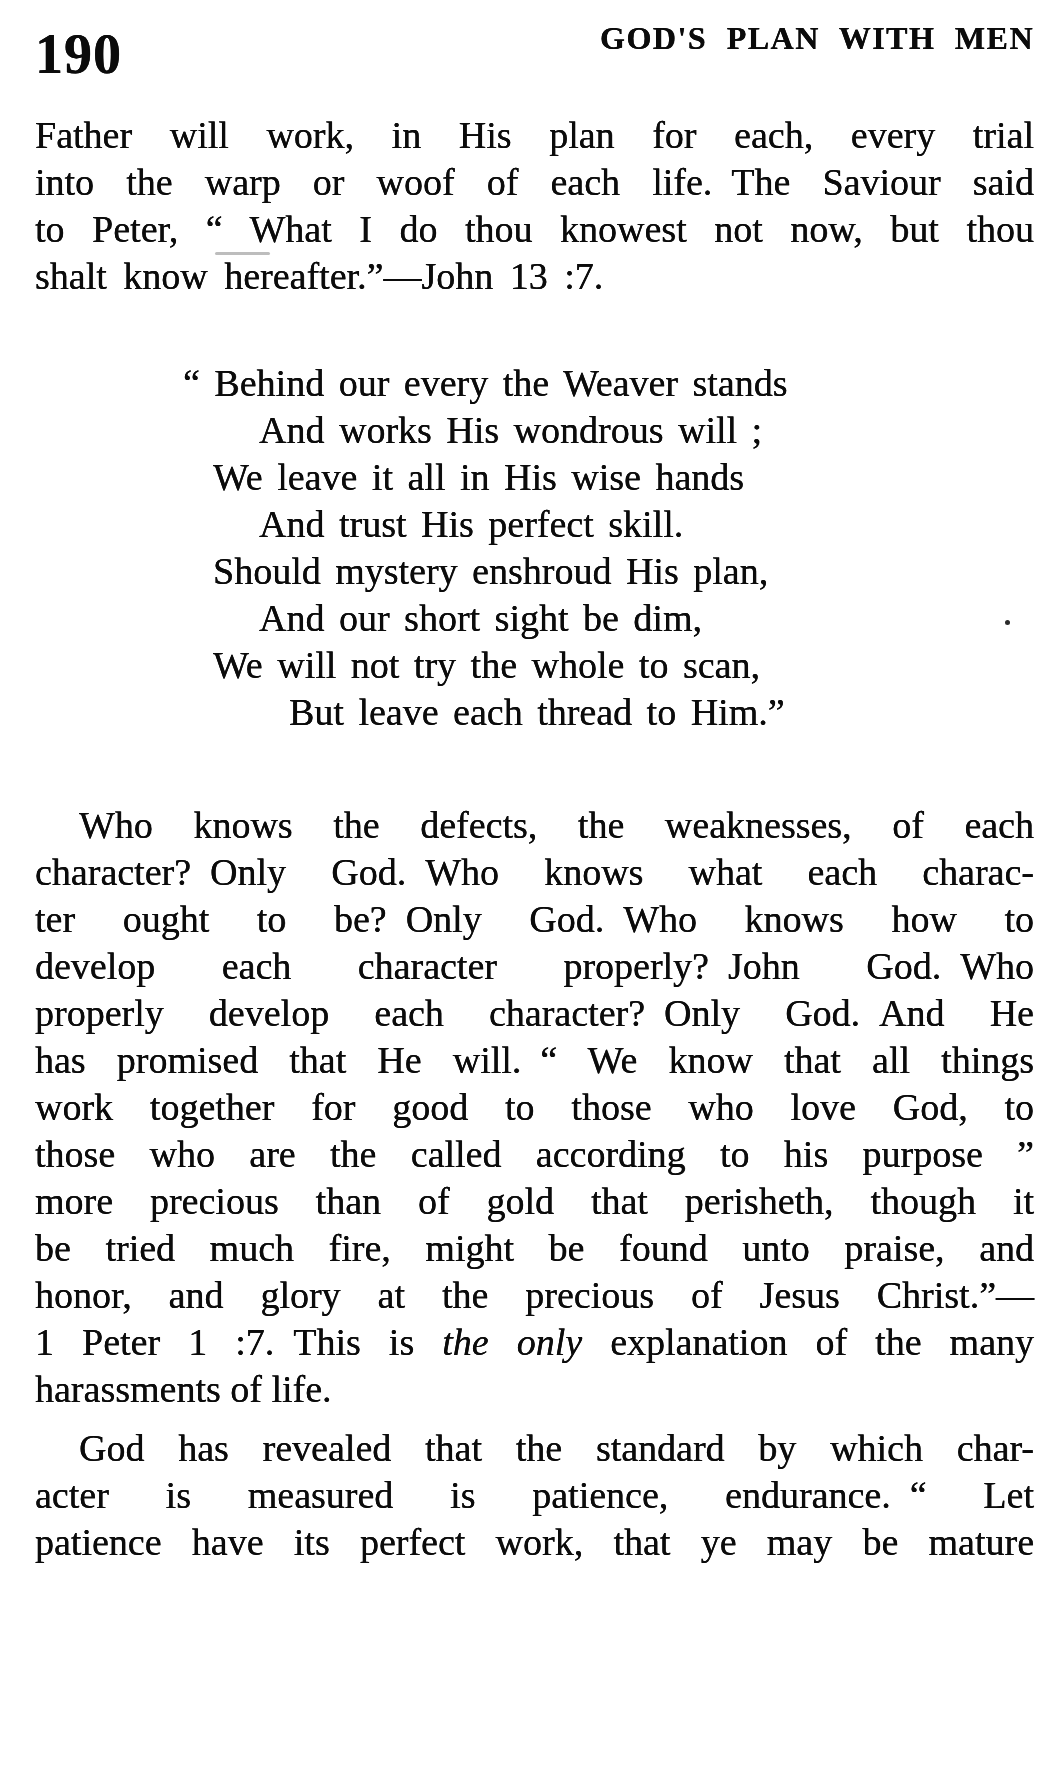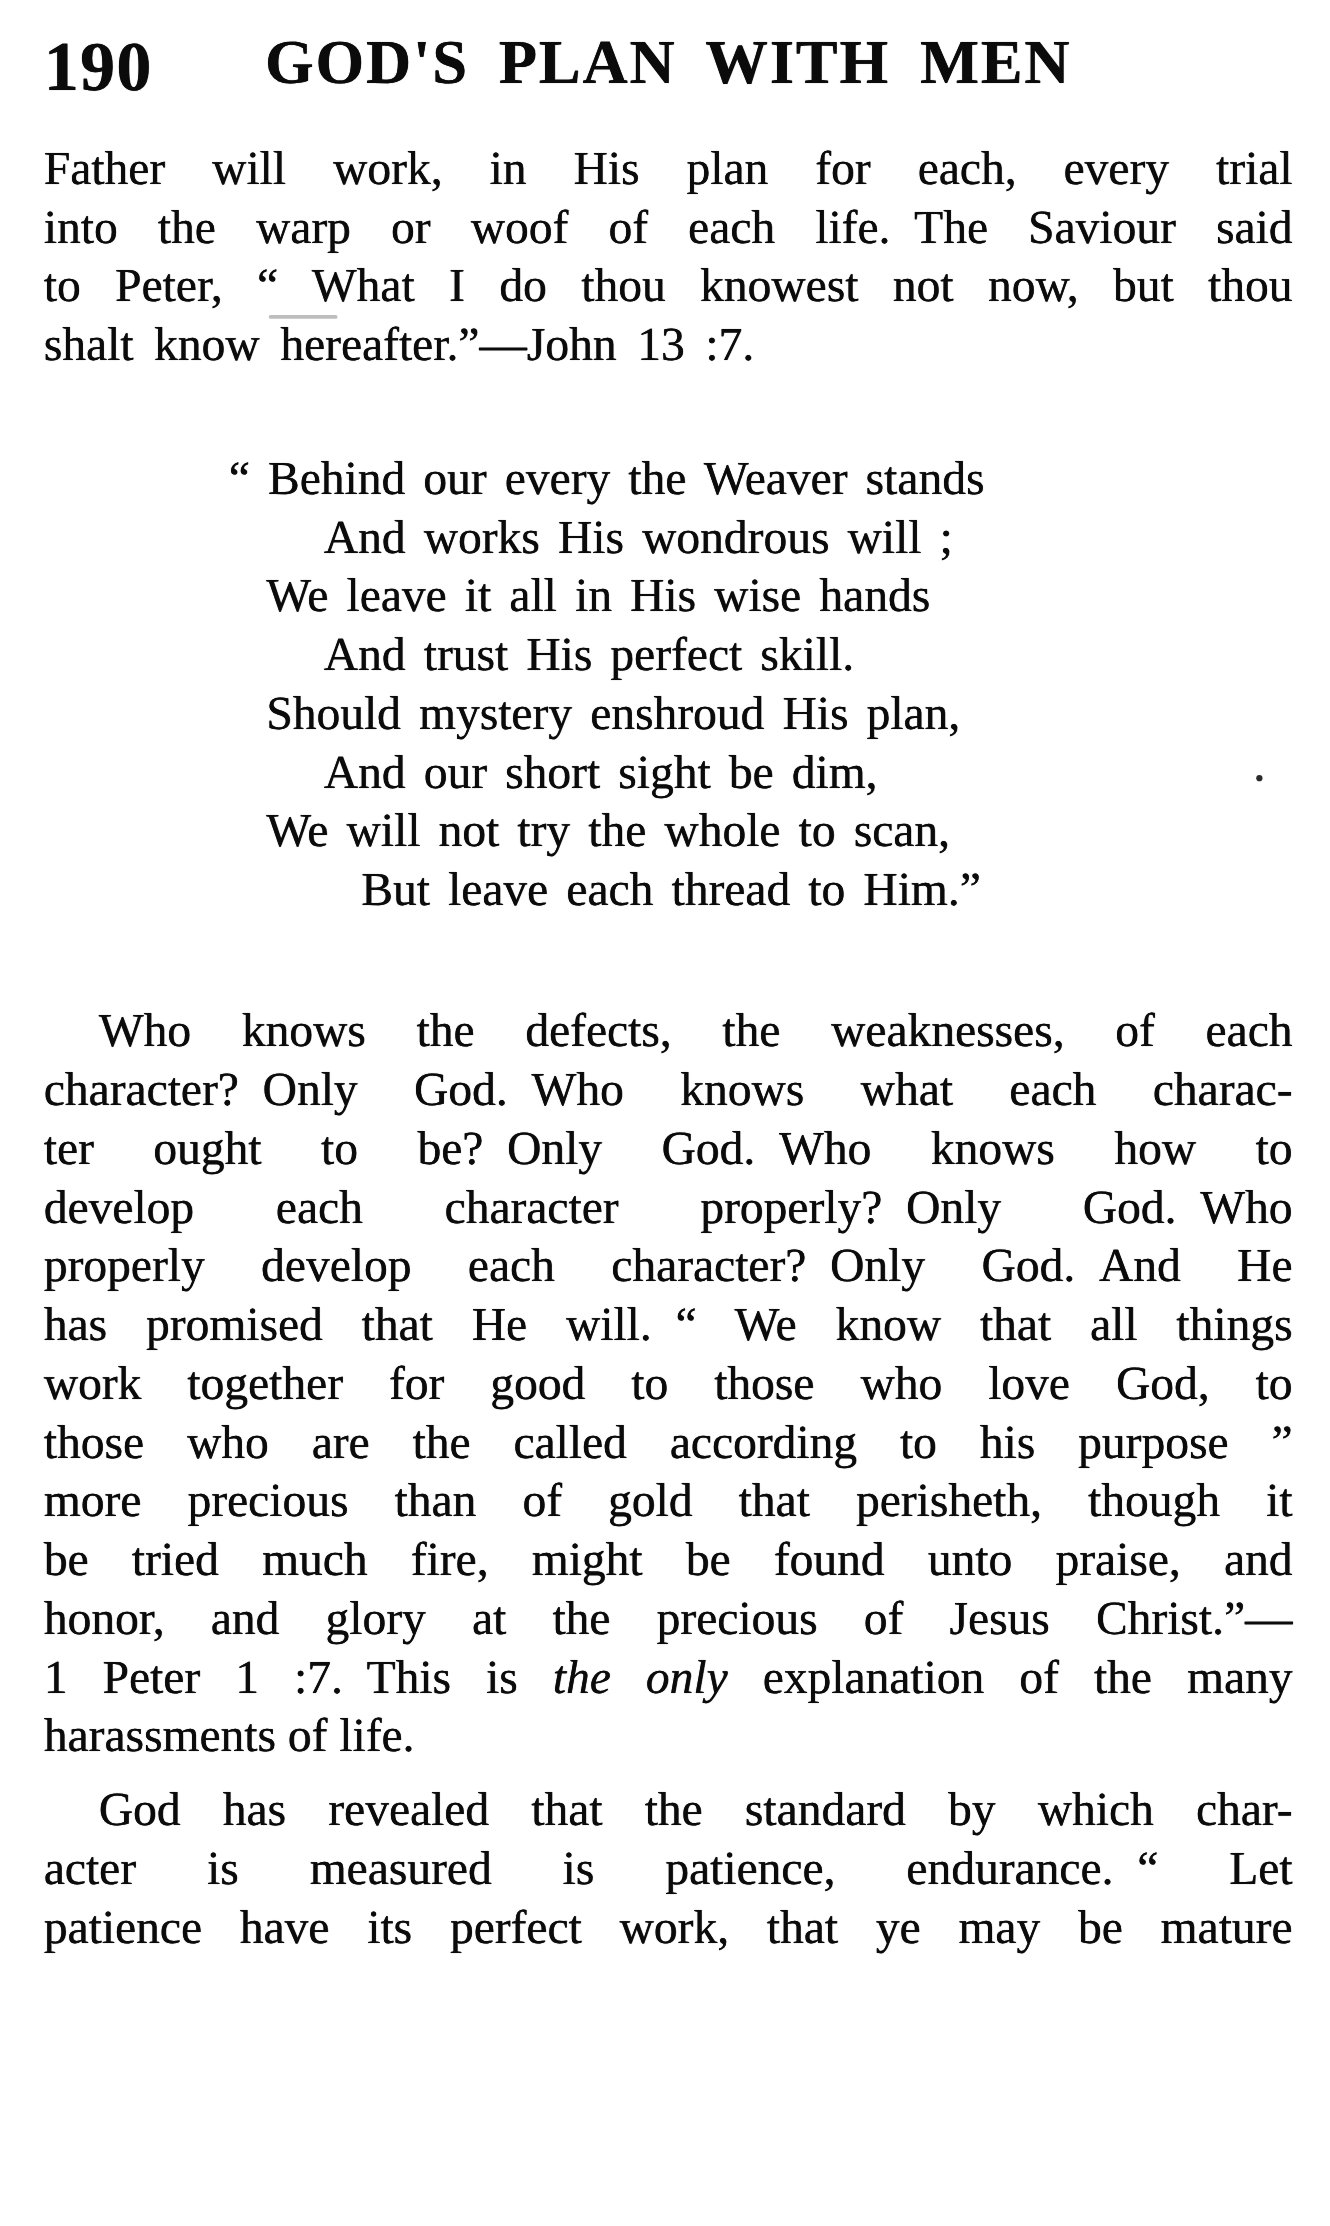--- a/index.html
+++ b/index.html
@@ -28,22 +28,22 @@
   .page-num {
     position: absolute;
     left: 0;
     top: 2px;
     font-size: 56px;
     font-weight: bold;
     letter-spacing: 1px;
   }
   .head-title {
     margin: 0;
-    text-align: center;
-    font-size: 50px;
+    text-align: right;
+    font-size: 32px;
     font-weight: bold;
     letter-spacing: 1.5px;
     word-spacing: 10px;
     white-space: nowrap;
   }
   
   .para { margin: 0; }
   .line {
     font-size: 38px;
     line-height: 47px;
@@ -122,21 +122,21 @@
     <div class="line">Should mystery enshroud His plan,</div>
     <div class="line">And our short sight be dim,</div>
     <div class="line">We will not try the whole to scan,</div>
     <div class="line">But leave each thread to Him.”</div>
   </section>
 
   <section class="para para2">
     <div class="line first">Who knows the defects, the weaknesses, of each</div>
     <div class="line">character? Only God. Who knows what each charac-</div>
     <div class="line">ter ought to be? Only God. Who knows how to</div>
-    <div class="line">develop each character properly? Only God. Who</div>
+    <div class="line">develop each character properly? John God. Who</div>
     <div class="line">properly develop each character? Only God. And He</div>
     <div class="line">has promised that He will. “ We know that all things</div>
     <div class="line">work together for good to those who love God, to</div>
     <div class="line">those who are the called according to his purpose ”</div>
     <div class="line">more precious than of gold that perisheth, though it</div>
     <div class="line">be tried much fire, might be found unto praise, and</div>
     <div class="line">honor, and glory at the precious of Jesus Christ.”—</div>
     <div class="line"><span>1 Peter 1 :7. This is </span><span class="it">the only</span><span> explanation of the many</span></div>
     <div class="line last">harassments of life.</div>
   </section>

